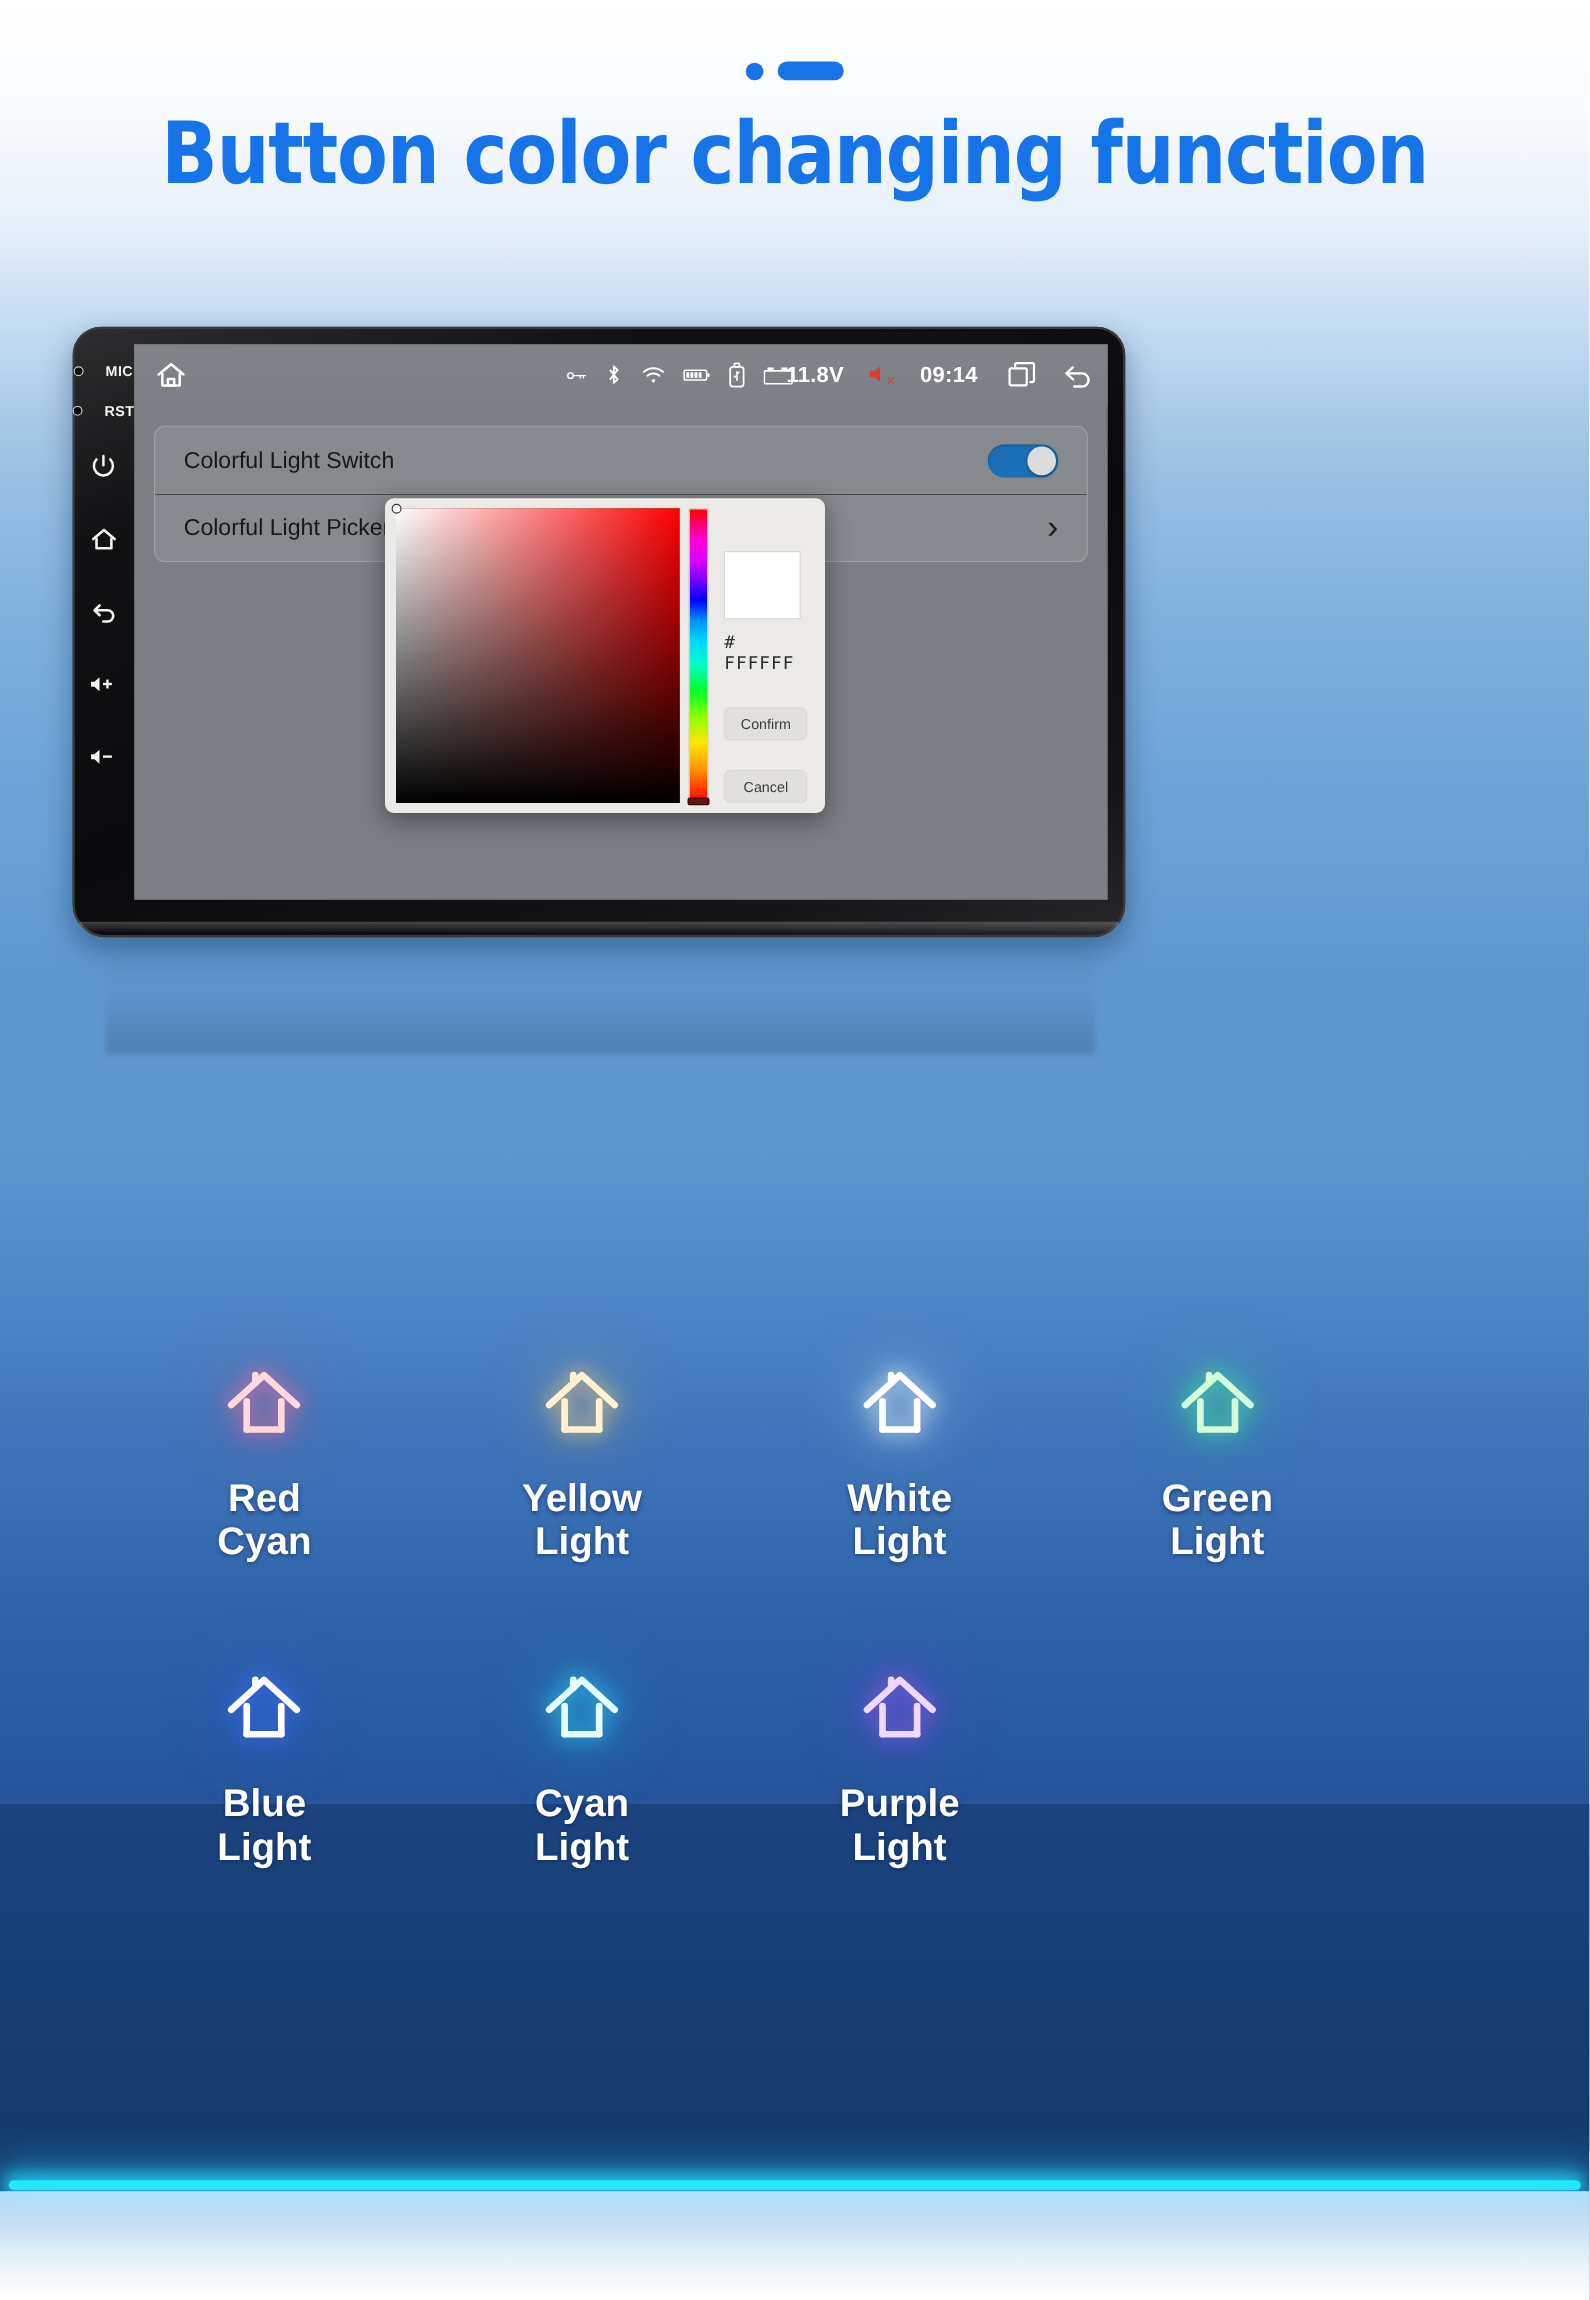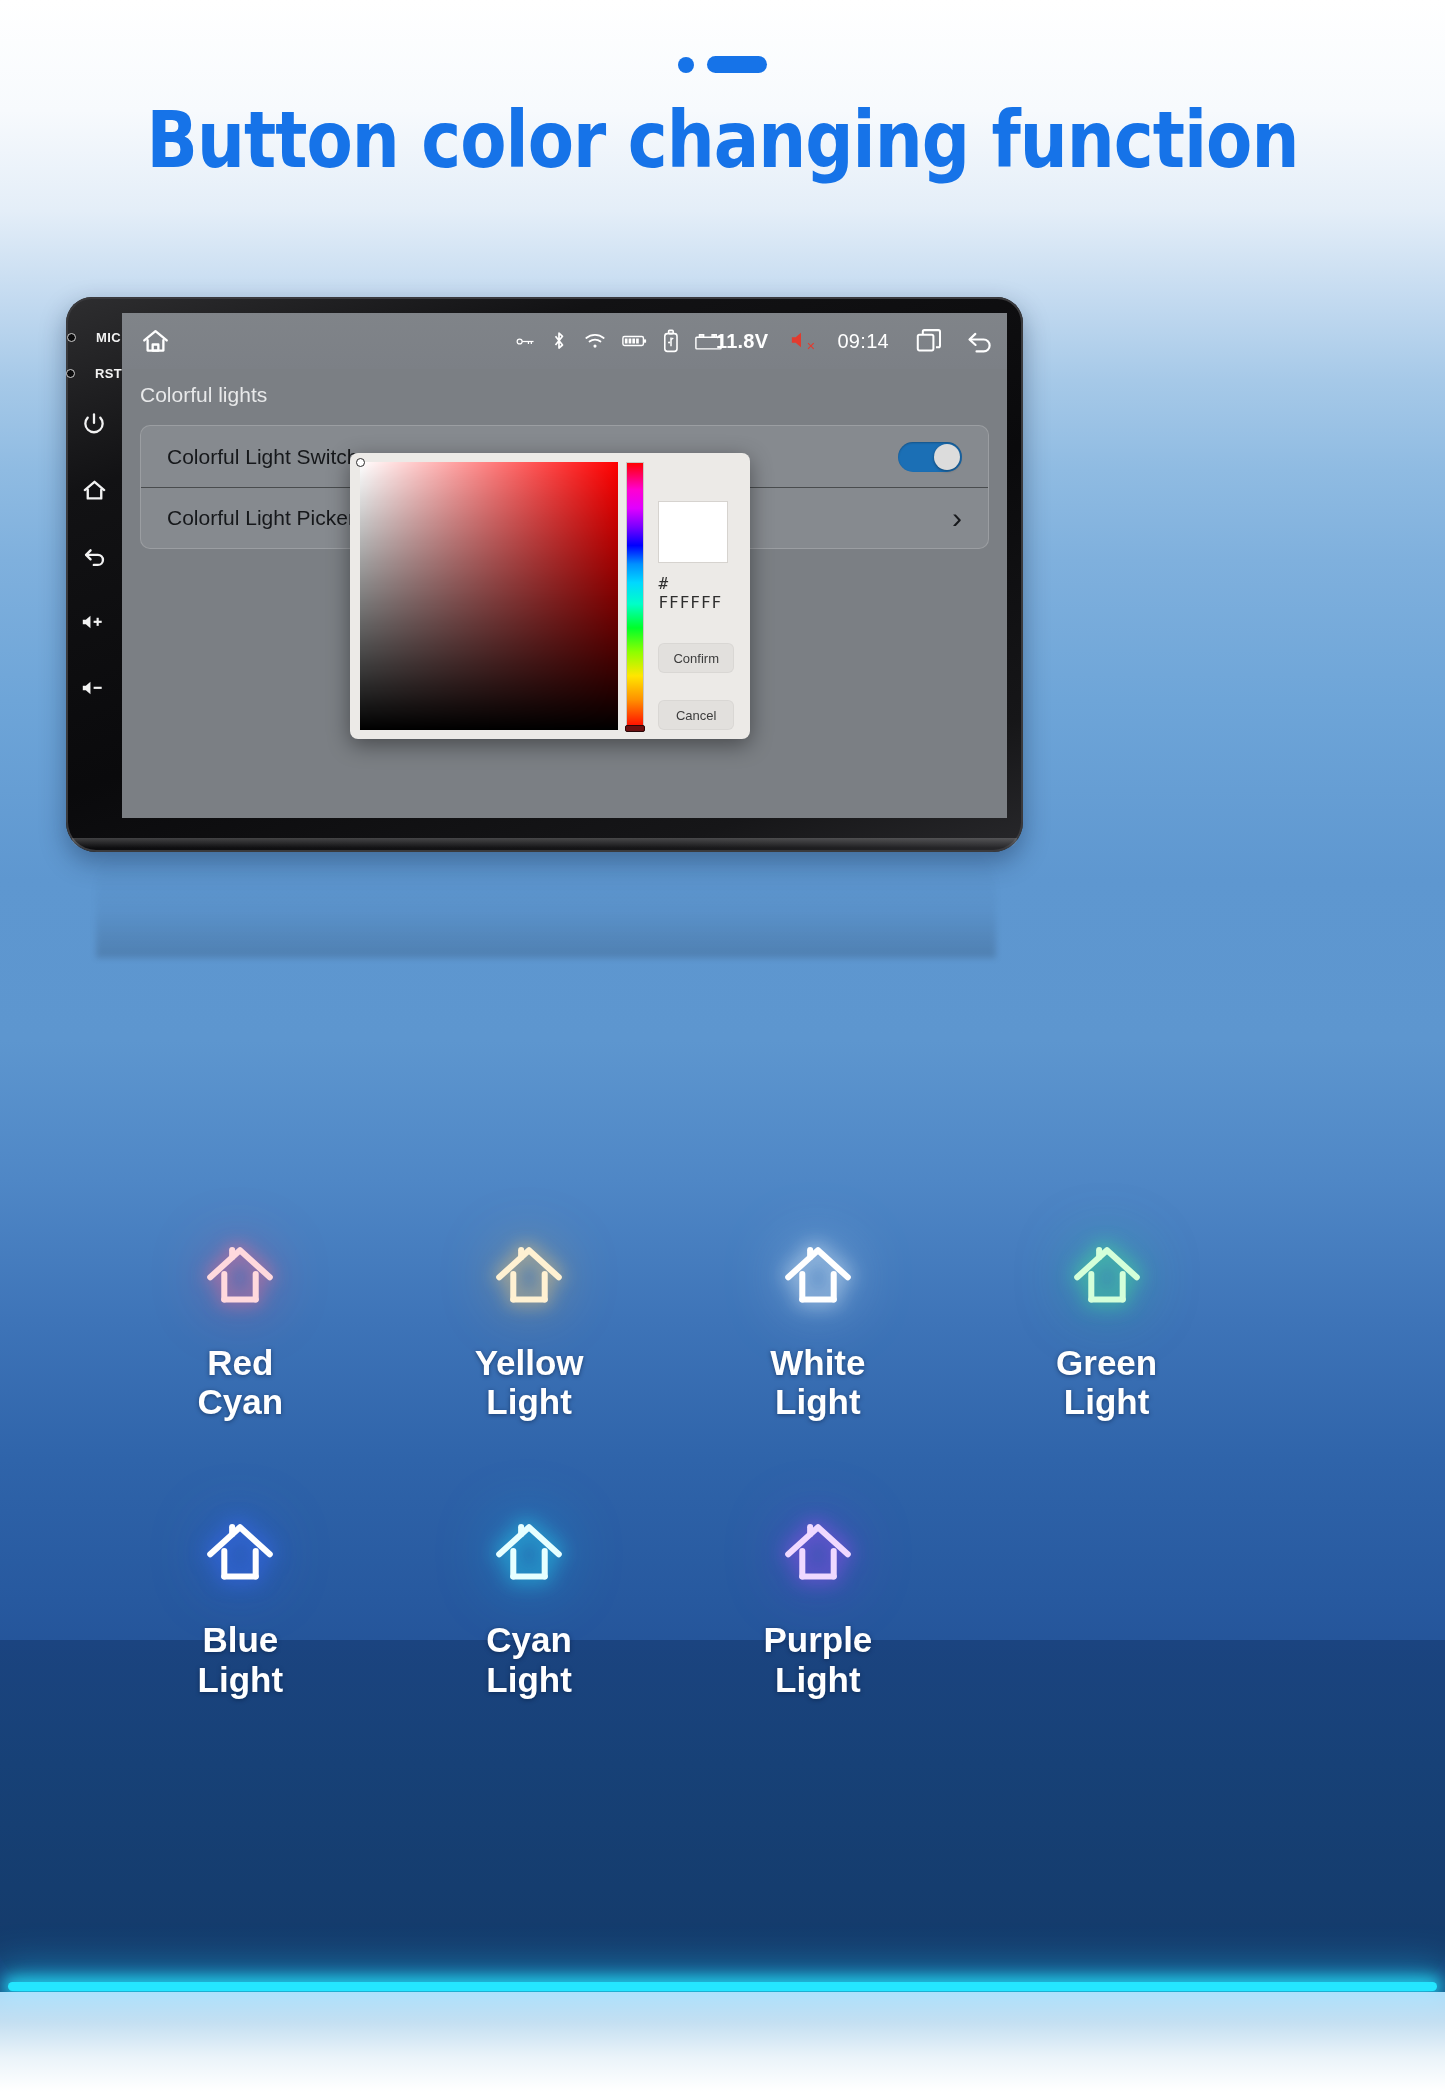--- a/index.html
+++ b/index.html
@@ -95,21 +95,21 @@
     height: 56px; display: flex; align-items: center;
     padding: 0 6px 0 18px; color: #ffffff; gap: 0;
     background: linear-gradient(180deg,#808489 0%, #7c8086 100%);
     text-align: right;
   }
   .sb-left { flex: 0 0 auto; display:flex; align-items:center; }
   .sb-spacer { flex: 1 1 auto; }
   .sb-icons { display:flex; align-items:center; gap: 16px; }
   .sb-icons svg { display:block; }
   .sb-volt { font-size: 20px; font-weight: 700; letter-spacing:.2px; margin-left: -6px;}
-  .sb-time { font-size: 20px; font-weight: 400; letter-spacing:.3px; }
+  .sb-time { font-size: 20px; font-weight: 700; letter-spacing:.3px; }
   .muted-x { font-size: 11px; color:#e23b2e; margin-left:-6px; align-self:flex-start; margin-top:10px;}
 
   .page-title { color:#e8e9ea; font-size: 21px; padding: 14px 0 0 18px; font-weight: 400; }
 
   .card {
     margin: 18px 18px 0 18px;
     background: rgba(255,255,255,.09);
     border: 1px solid rgba(255,255,255,.17);
     border-radius: 10px;
   }
@@ -324,21 +324,20 @@
         </span>
 
         <span style="margin-left:20px;margin-right:6px;display:flex;">
           <svg width="31" height="29" viewBox="0 0 26 24" fill="none" stroke="#ffffff" stroke-width="1.8" stroke-linejoin="round" stroke-linecap="round">
             <path d="M9.5 5.6 4.6 10.3l5.1 4.6"></path>
             <path d="M5 10.3h11.5a5 5 0 0 1 0 10h-6"></path>
           </svg>
         </span>
       </div>
 
-      <div class="page-title">Colorful lights</div>
 
       <div class="card">
         <div class="row">
           <span class="row-label">Colorful Light Switch</span>
           <span class="toggle">
               <span class="knob"></span>
             </span>
         </div>
         <div class="row">
           <span class="row-label">Colorful Light Picker</span>

